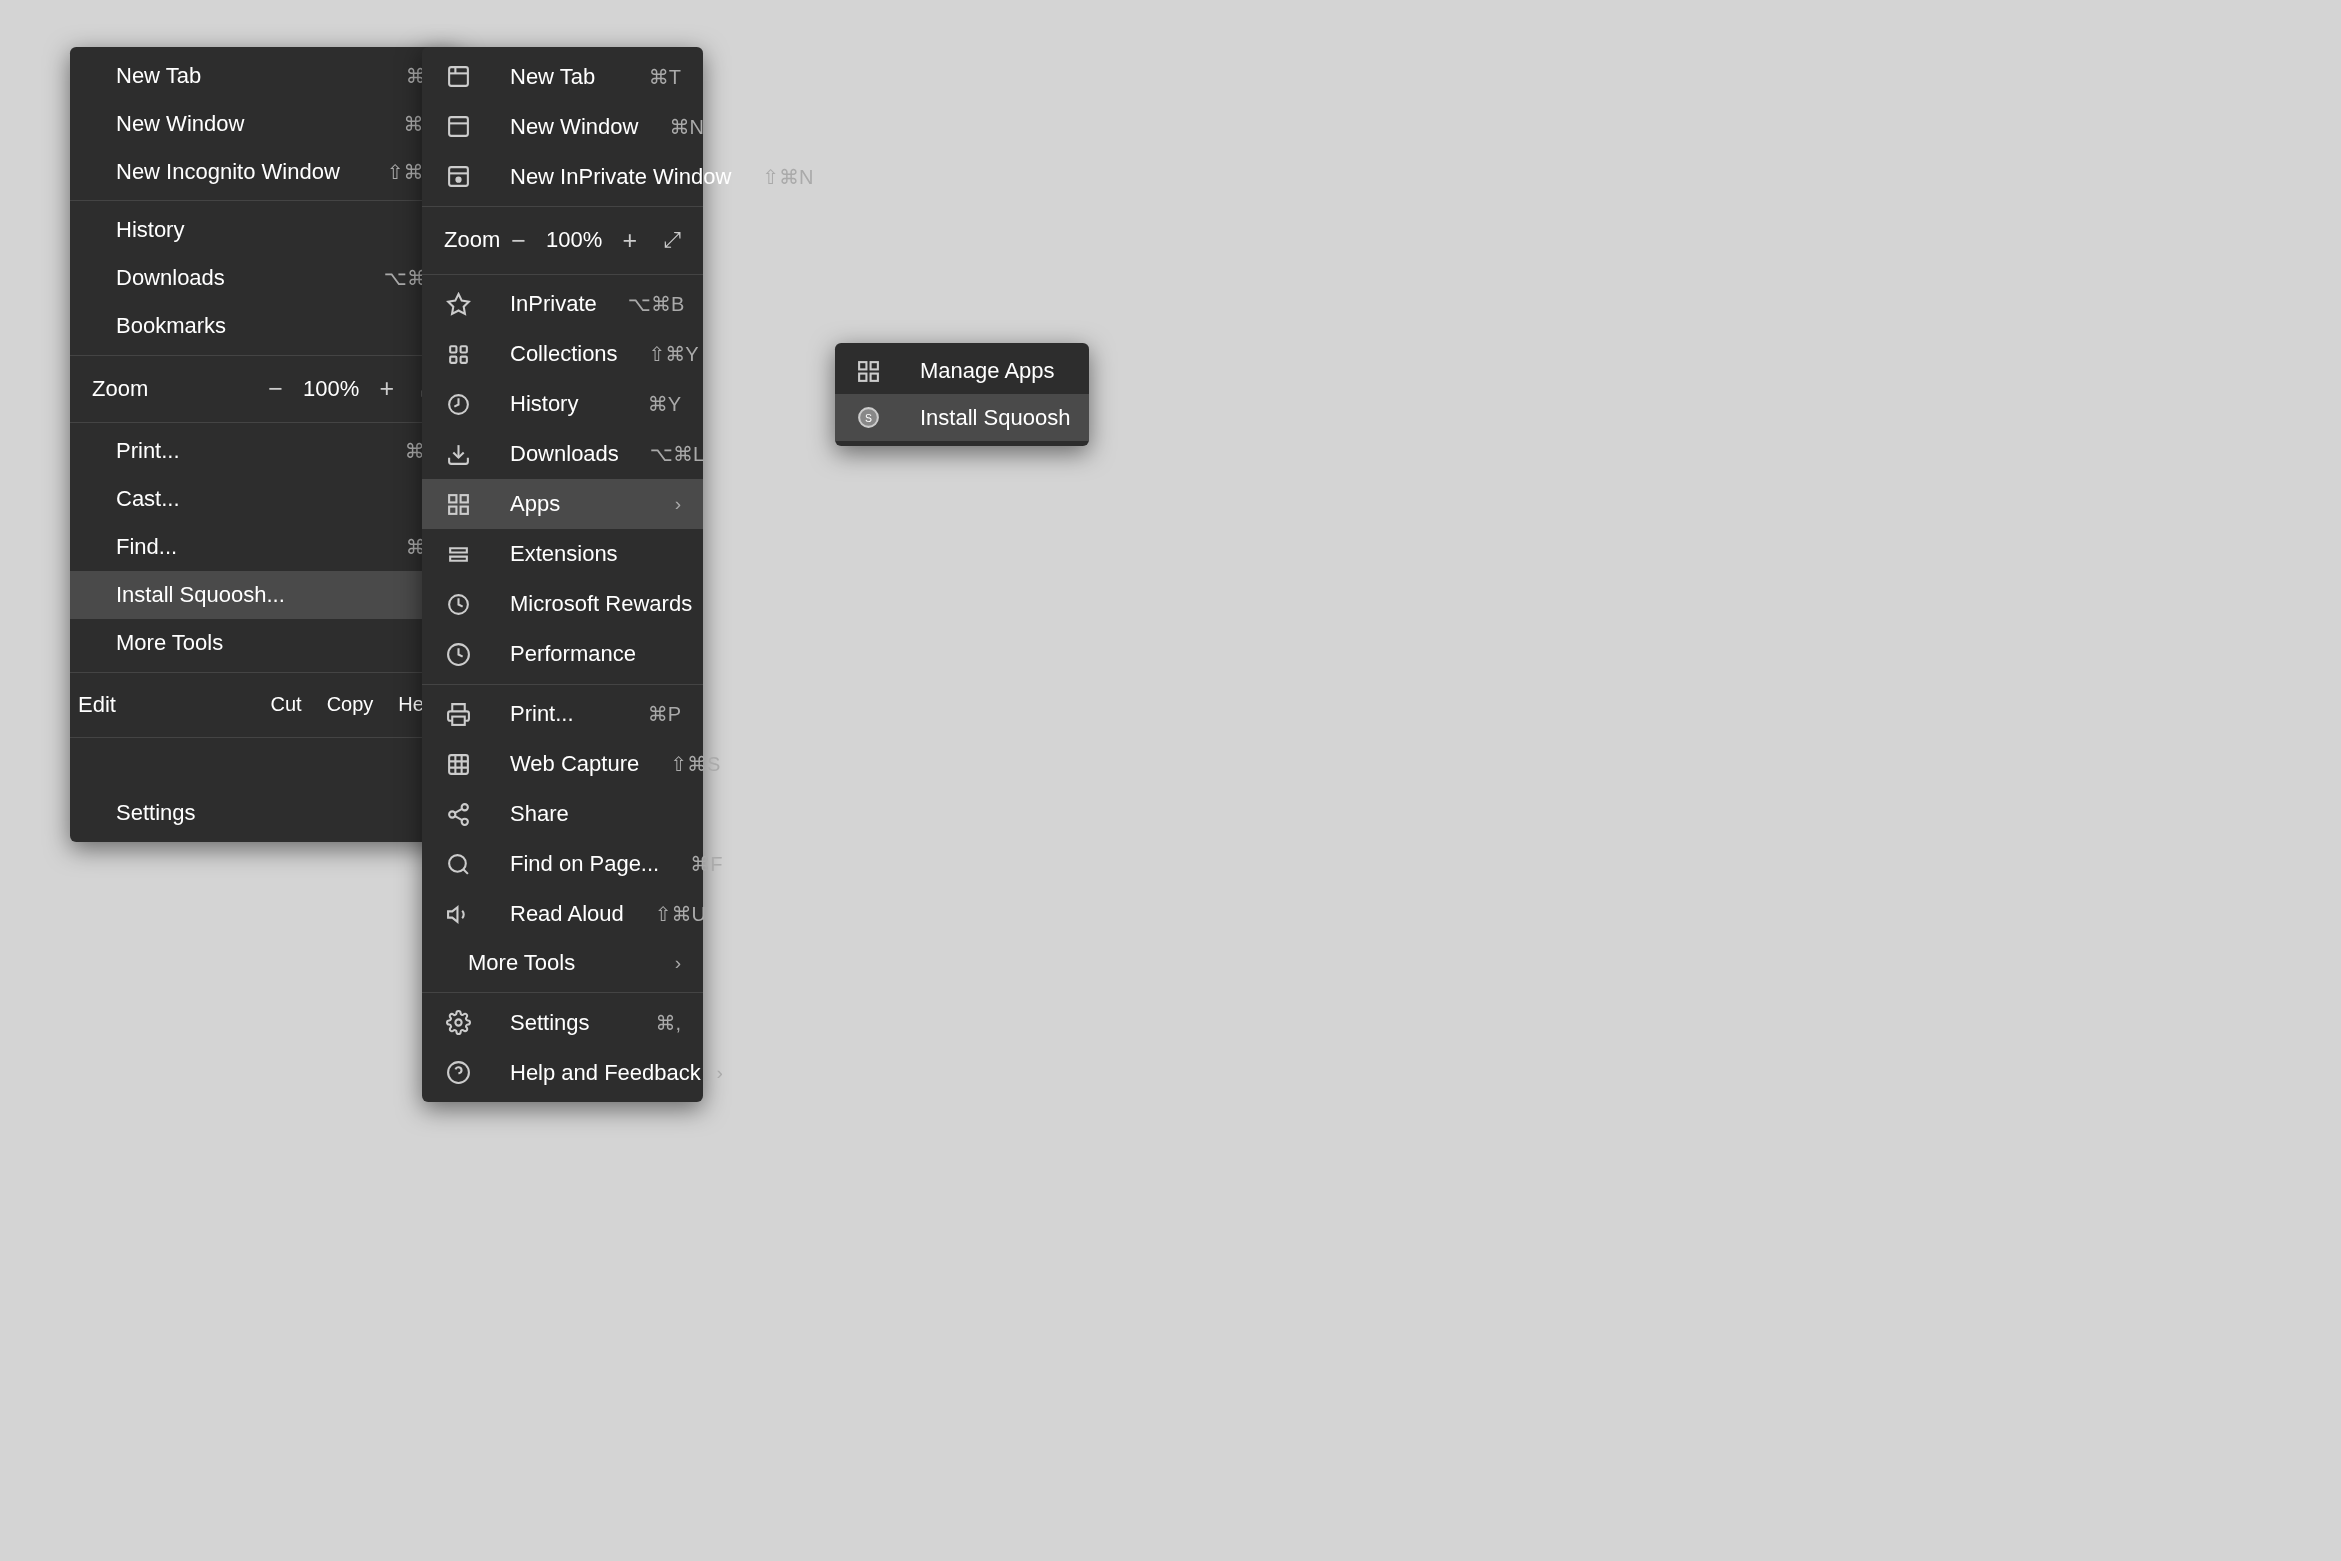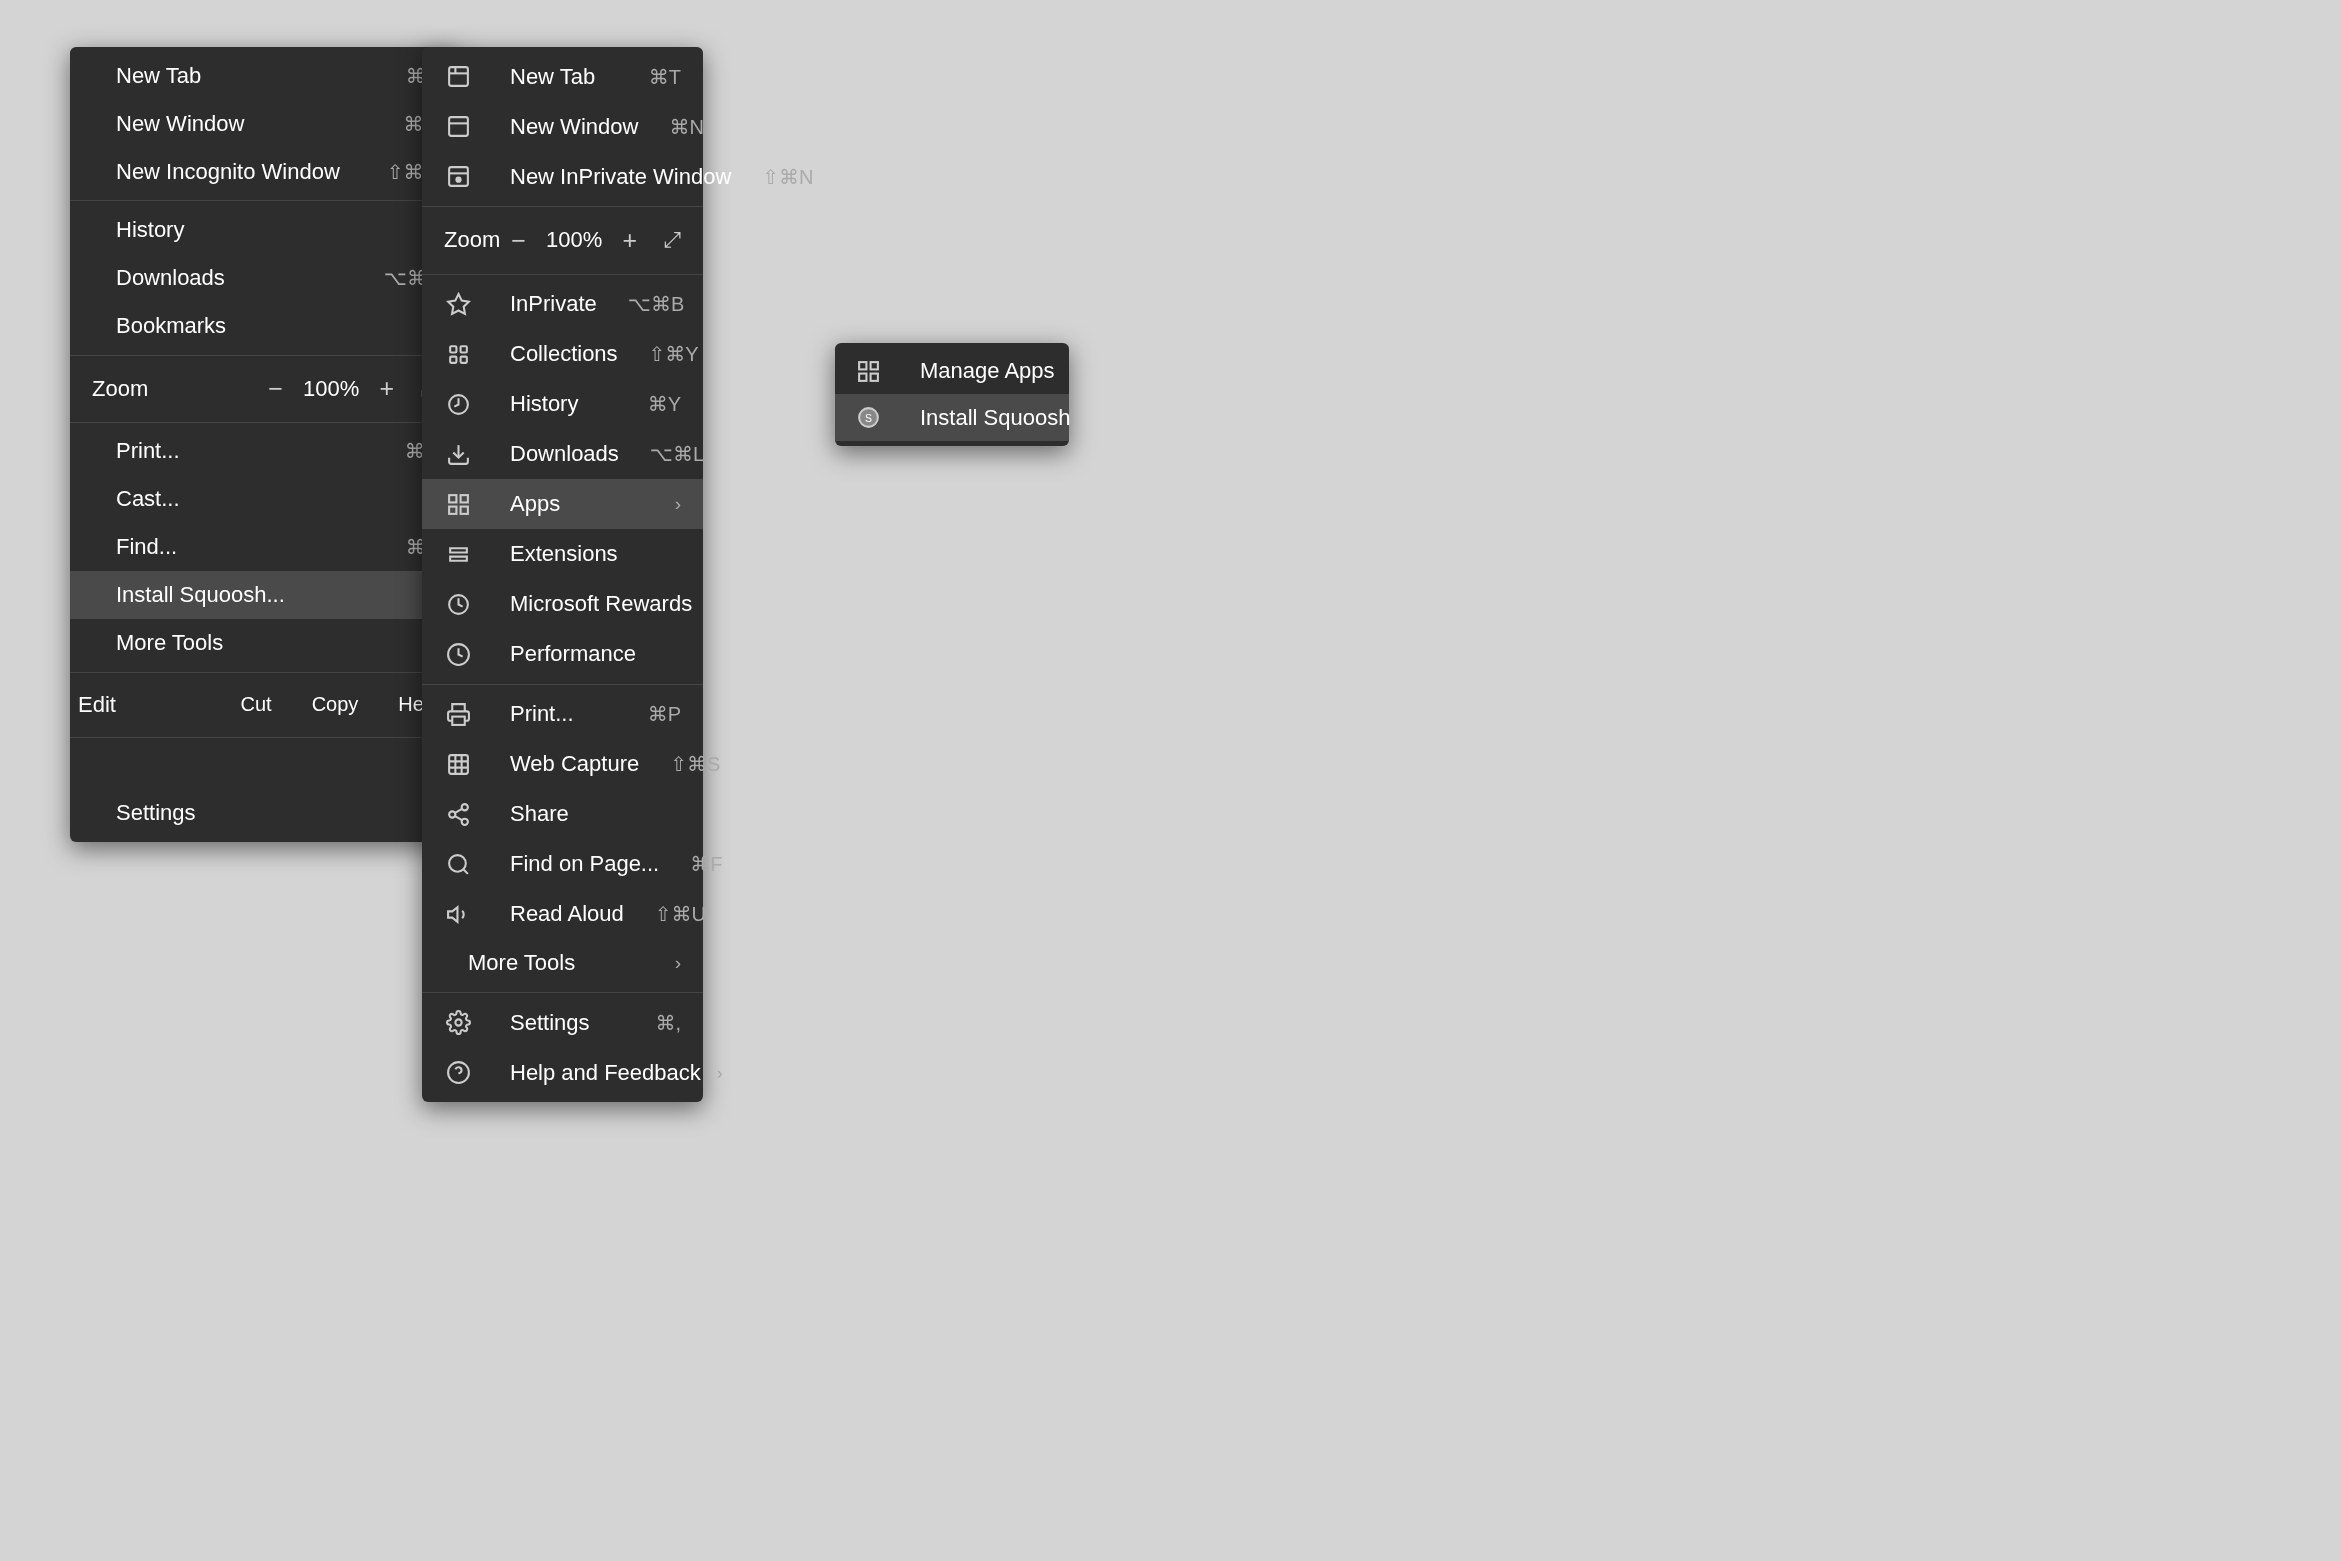--- a/index.html
+++ b/index.html
@@ -140,21 +140,21 @@
     }
 
     .edit-label {
       font-size: 22px;
       color: #ffffff;
       flex: 1;
     }
 
     .edit-actions {
       display: flex;
-      gap: 15px;
+      gap: 0;
     }
 
     .edit-action {
       font-size: 20px;
       color: #ffffff;
       padding: 4.7px 12.5px;
       cursor: pointer;
     }
 
     
@@ -162,21 +162,21 @@
       left: 422px;
       top: 47px;
       width: 281px;
     }
 
     
     .apps-submenu {
       position: absolute;
       left: 835px;
       top: 343px;
-      width: 234px;
+      width: 254px;
       background: #2d2d2d;
       border-radius: 6.2px;
       padding: 4.7px 0;
       color: #ffffff;
       box-shadow: 0 6.2px 25px rgba(0,0,0,0.5);
     }
 
     .apps-submenu .menu-item {
       min-height: 44px;
       padding: 9.4px 19px;

